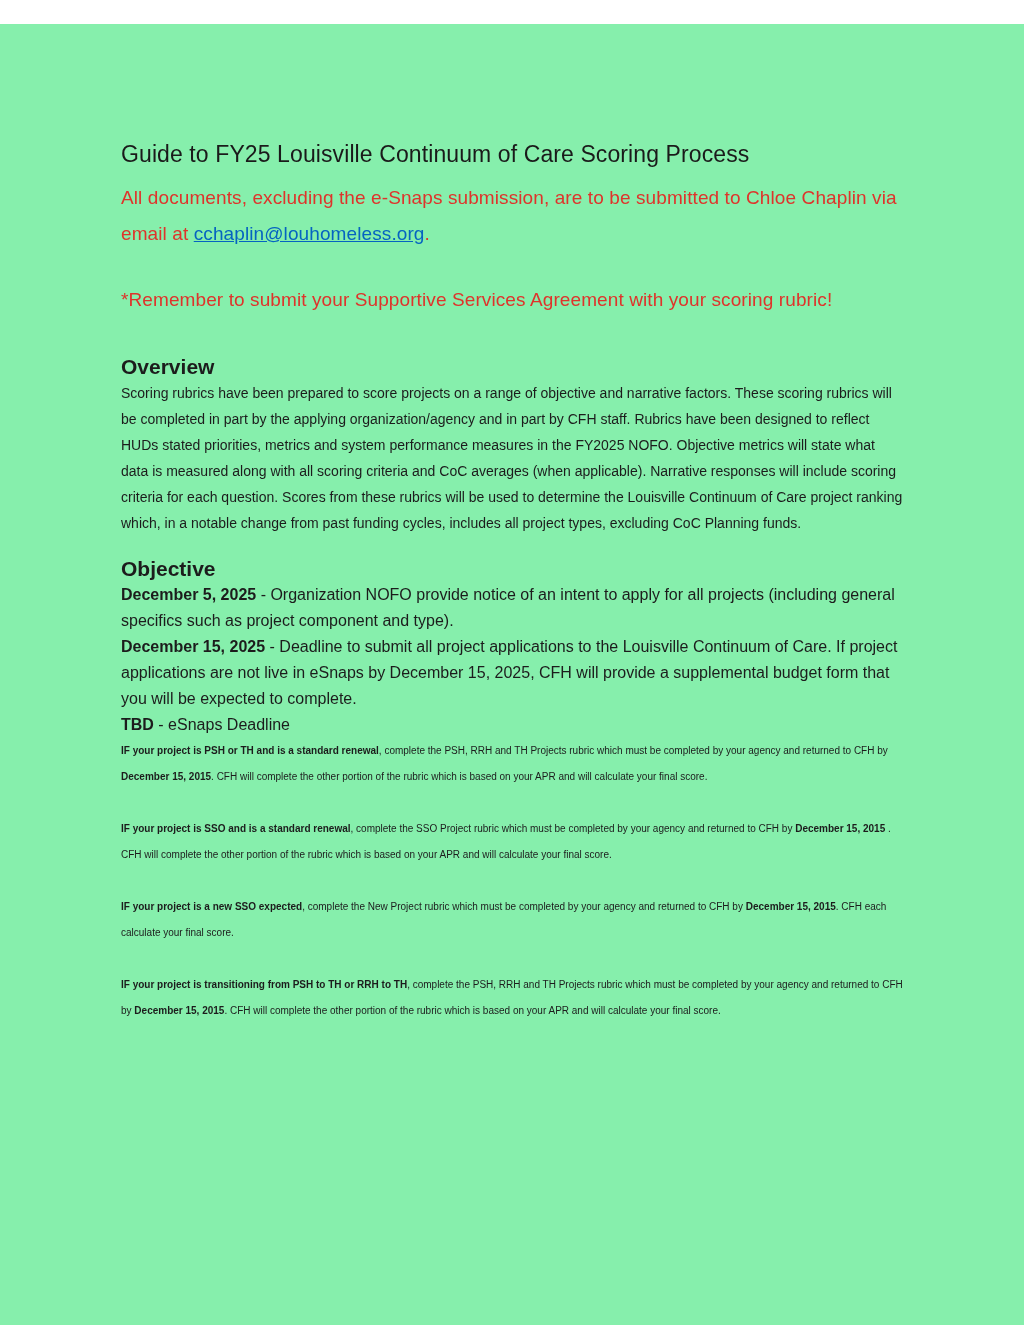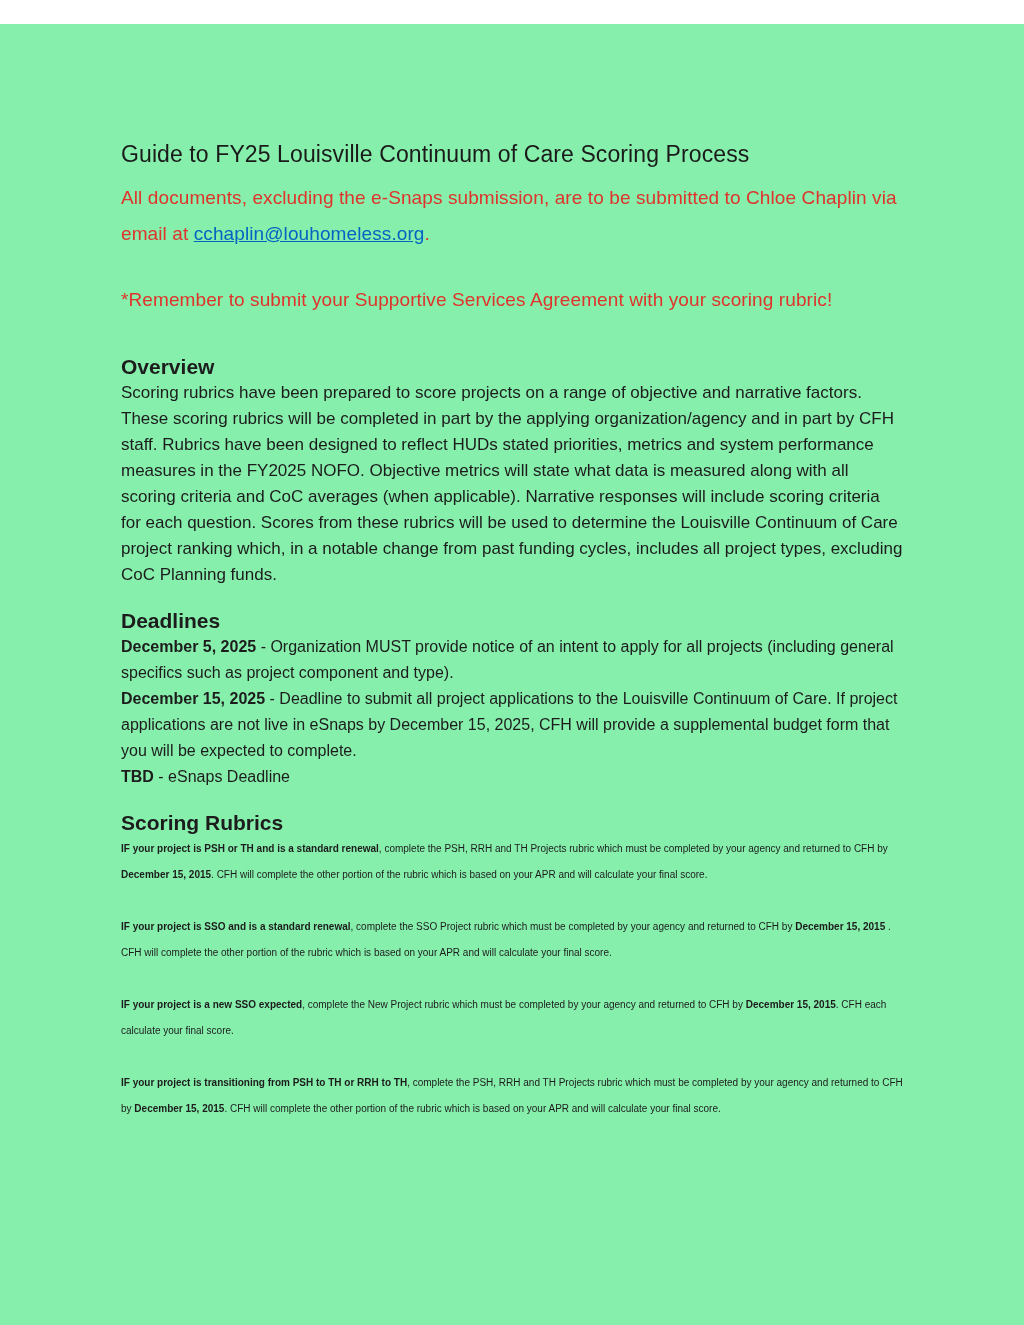--- a/index.html
+++ b/index.html
@@ -57,21 +57,21 @@
     margin: 0;
     line-height: 26px;
   }
   .heading-gap {
     margin-top: 20px;
   }
   .overview-heading {
     margin-top: 32px;
   }
   .body-para {
-    font-size: 17px;
+    font-size: 14px;
     line-height: 26px;
     margin: 0;
   }
   .deadline-para {
     font-size: 16px;
     line-height: 26px;
     margin: 0;
   }
   .rubric-para {
     font-size: 10px;
@@ -90,26 +90,25 @@
 
   <h1 class="doc-title">Guide to FY25 Louisville Continuum of Care Scoring Process</h1>
 
   <p class="notice notice-submission"><span class="red-text">All documents, excluding the e-Snaps submission, are to be submitted to Chloe Chaplin via email at </span><a class="email-link">cchaplin@louhomeless.org</a><span class="red-text">.</span></p>
 
   <p class="notice notice-reminder red-text">*Remember to submit your Supportive Services Agreement with your scoring rubric!</p>
 
   <h2 class="section-heading overview-heading">Overview</h2>
   <p class="body-para">Scoring rubrics have been prepared to score projects on a range of objective and narrative factors. These scoring rubrics will be completed in part by the applying organization/agency and in part by CFH staff. Rubrics have been designed to reflect HUDs stated priorities, metrics and system performance measures in the FY2025 NOFO. Objective metrics will state what data is measured along with all scoring criteria and CoC averages (when applicable). Narrative responses will include scoring criteria for each question. Scores from these rubrics will be used to determine the Louisville Continuum of Care project ranking which, in a notable change from past funding cycles,  includes all project types, excluding CoC Planning funds.</p>
 
-  <h2 class="section-heading heading-gap">Deadlines</h2>
-  <p class="deadline-para"><strong>December 5, 2025</strong><span> - Organization MUST provide notice of an intent to apply for all projects (including general specifics such as project component and type).</span></p>
+  <h2 class="section-heading heading-gap">Objective</h2>
+  <p class="deadline-para"><strong>December 5, 2025</strong><span> - Organization NOFO provide notice of an intent to apply for all projects (including general specifics such as project component and type).</span></p>
   <p class="deadline-para"><strong>December 15, 2025</strong><span> - Deadline to submit all project applications to the Louisville Continuum of Care. If project applications are not live in eSnaps by December 15, 2025, CFH will provide a supplemental budget form that you will be expected to complete.</span></p>
   <p class="deadline-para"><strong>TBD</strong><span> - eSnaps Deadline</span></p>
 
-  <h2 class="section-heading heading-gap">Scoring Rubrics</h2>
   <p class="rubric-para"><strong>IF your project is PSH or TH and is a standard renewal</strong><span>, complete the PSH, RRH and TH Projects rubric which must be completed by your agency and returned to CFH by </span><strong>December 15, 2015</strong><span>. CFH will complete the other portion of the rubric which is based on your APR and will calculate your final score.</span></p>
 
   <p class="rubric-para rubric-gap"><strong>IF your project is SSO and is a standard renewal</strong><span>, complete the SSO Project rubric which must be completed by your agency and returned to CFH by </span><strong>December 15, 2015</strong><span> . CFH will complete the other portion of the rubric which is based on your APR and will calculate your final score.</span></p>
 
   <p class="rubric-para rubric-gap"><strong>IF your project is a new SSO expected</strong><span>, complete the New Project rubric which must be completed by your agency and returned to CFH by </span><strong>December 15, 2015</strong><span>. CFH each calculate your final score.</span></p>
 
   <p class="rubric-para rubric-gap"><strong>IF your project is transitioning from PSH to TH or RRH to TH</strong><span>, complete the PSH, RRH and TH Projects rubric which must be completed by your agency and returned to CFH by </span><strong>December 15, 2015</strong><span>. CFH will complete the other portion of the rubric which is based on your APR and will calculate your final score.</span></p>
 
 </div>
 

